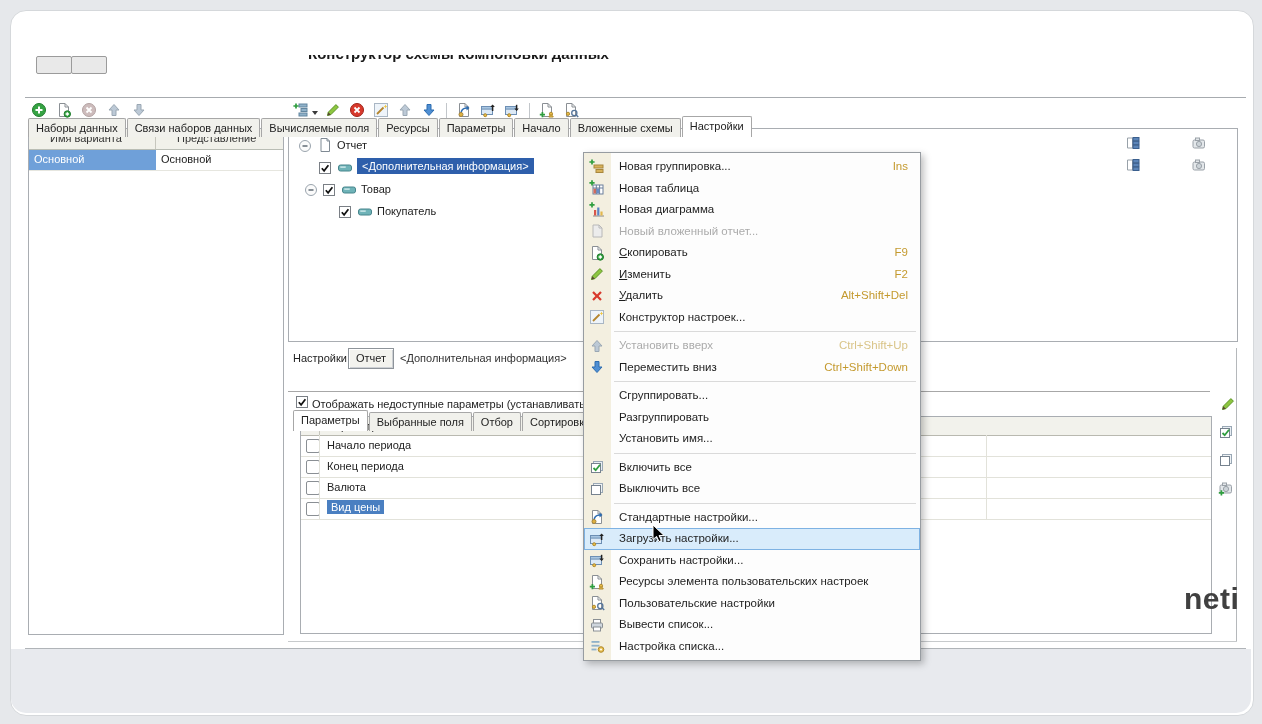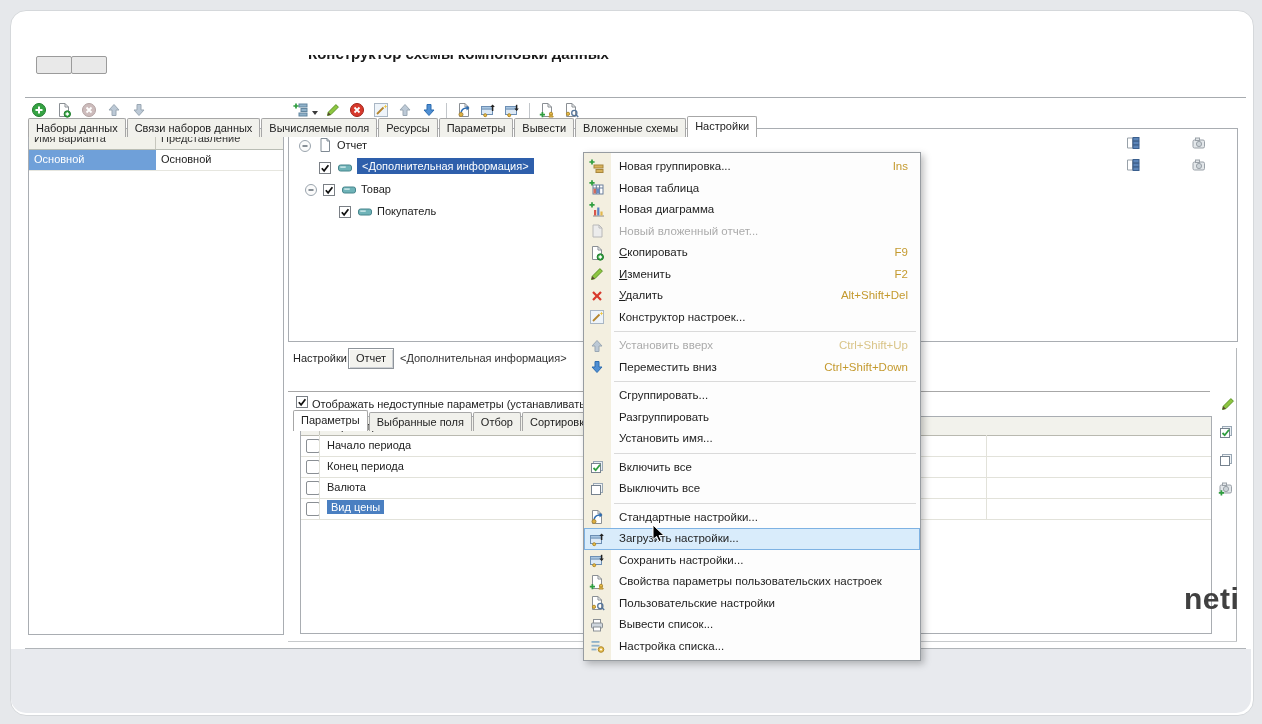--- a/index.html
+++ b/index.html
@@ -26,21 +26,21 @@
 
   
   .toolbar{position:absolute;display:flex;align-items:center;gap:7px;}
   .tbtn{width:18px;height:18px;display:flex;align-items:center;justify-content:center;}
   .vsep{width:1px;height:15px;background:#c2c6ca;margin:0 2px;}
   .caret{width:0;height:0;border:3px solid transparent;border-top:4px solid #3a3a3a;margin-left:-4px;margin-top:8px;}
 
   
   .vpanel{position:absolute;left:28px;top:128px;width:254px;height:505px;border:1px solid #a9adb2;background:#fff;}
   .vhead{display:flex;height:20px;background:#f1f1ea;border-bottom:1px solid #b9bdb4;font-size:11px;color:#333;}
-  .vhead div{padding:3px 5px;box-sizing:border-box;}
+  .vhead div{padding:3px 21px;box-sizing:border-box;}
   .vhead .c1{width:127px;border-right:1px solid #c6c6bd;}
   .vrow{display:flex;height:20px;font-size:11px;border-bottom:1px solid #e6e6df;}
   .vrow div{padding:3px 5px;box-sizing:border-box;white-space:nowrap;overflow:hidden;}
   .vrow .c1{width:127px;background:#6fa0d9;color:#fff;}
   .vrow .c2{color:#222;}
 
   
   .treepanel{position:absolute;left:288px;top:128px;width:948px;height:212px;border:1px solid #a9adb2;background:#fff;}
   .trow{position:absolute;left:0;width:100%;height:22px;font-size:11px;color:#222;}
   .tlabel{white-space:nowrap;}
@@ -89,21 +89,21 @@
   <div class="titleclip">
     <span>Конструктор схемы компоновки данных</span>
   </div>
 
   <div class="tabbar" style="left:28px;top:78px;" id="main-tabs">
       <div class="tab">Наборы данных</div>
       <div class="tab">Связи наборов данных</div>
       <div class="tab">Вычисляемые поля</div>
       <div class="tab">Ресурсы</div>
       <div class="tab">Параметры</div>
-      <div class="tab">Вывести</div>
+      <div class="tab">Начало</div>
       <div class="tab">Вложенные схемы</div>
       <div class="tab active">Настройки</div>
     </div>
   <div class="hline" style="left:25px;top:97px;width:1221px;z-index:2;"></div>
 
   <div class="toolbar" style="left:30px;top:101px;">
     <span class="tbtn">
         <svg width="16" height="16" viewBox="0 0 16 16" xmlns="http://www.w3.org/2000/svg">
           <circle cx="8" cy="8" r="6.5" fill="#36a343" stroke="#1f7c2c"></circle>
           <path d="M8 4.5v7M4.5 8h7" stroke="#fff" stroke-width="2"></path>
@@ -463,21 +463,21 @@
             <circle cx="5.2" cy="13.2" r="1.5" fill="#e8bd4a" stroke="#b08a2e"></circle>
             <path d="M12.6 2.8v5.4" stroke="#222" stroke-width="1.5"></path>
             <path d="M10.4 6.4l2.2 2.6 2.2-2.6z" fill="#222"></path>
           </svg></span><span class="label">Сохранить настройки...</span></div>
       <div class="mi"><span class="ic icon16"><svg width="16" height="16" viewBox="0 0 16 16" xmlns="http://www.w3.org/2000/svg">
             <path d="M3.5 1.5h5.5l3.5 3.5v9.5h-9z" fill="#fff" stroke="#8a8f94"></path>
             <path d="M9 1.5V5h3.5" fill="none" stroke="#8a8f94"></path>
             <path d="M3.4 10v5.2M0.7999999999999998 12.6h5.2" stroke="#2f9e3f" stroke-width="1.7" fill="none"></path>
             <circle cx="12" cy="11.8" r="1.6" fill="#e8bd4a" stroke="#b08a2e"></circle>
             <path d="M9.8 15c.3-1.3 1.1-1.9 2.2-1.9s1.9.6 2.2 1.9z" fill="#e8bd4a" stroke="#b08a2e"></path>
-          </svg></span><span class="label">Свойства параметры пользовательских настроек</span></div>
+          </svg></span><span class="label">Ресурсы элемента пользовательских настроек</span></div>
       <div class="mi"><span class="ic icon16"><svg width="16" height="16" viewBox="0 0 16 16" xmlns="http://www.w3.org/2000/svg">
             <path d="M3.5 1.5h5.5l3.5 3.5v9.5h-9z" fill="#fff" stroke="#8a8f94"></path>
             <path d="M9 1.5V5h3.5" fill="none" stroke="#8a8f94"></path>
             <circle cx="5" cy="11.8" r="1.6" fill="#e8bd4a" stroke="#b08a2e"></circle>
             <circle cx="11.3" cy="11" r="2.6" fill="none" stroke="#55759a" stroke-width="1.3"></circle>
             <path d="M13.2 13l2 2" stroke="#55759a" stroke-width="1.5"></path>
           </svg></span><span class="label">Пользовательские настройки</span></div>
       <div class="mi"><span class="ic icon16"><svg width="16" height="16" viewBox="0 0 16 16" xmlns="http://www.w3.org/2000/svg">
             <rect x="4.5" y="2.5" width="7" height="4" fill="#fff" stroke="#8a8f94"></rect>
             <rect x="2.5" y="6" width="11" height="5" rx="1" fill="#cfd6dd" stroke="#8a8f94"></rect>

